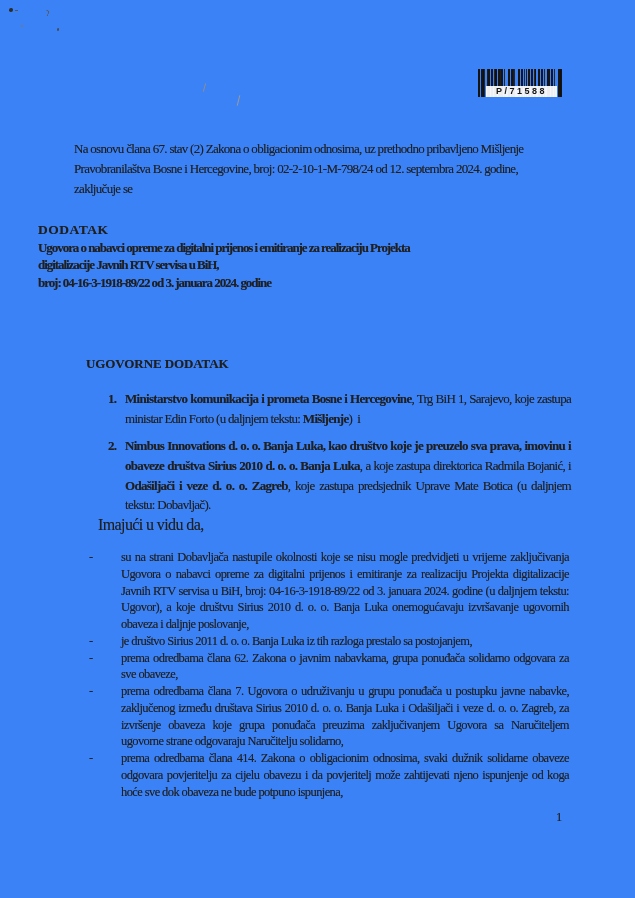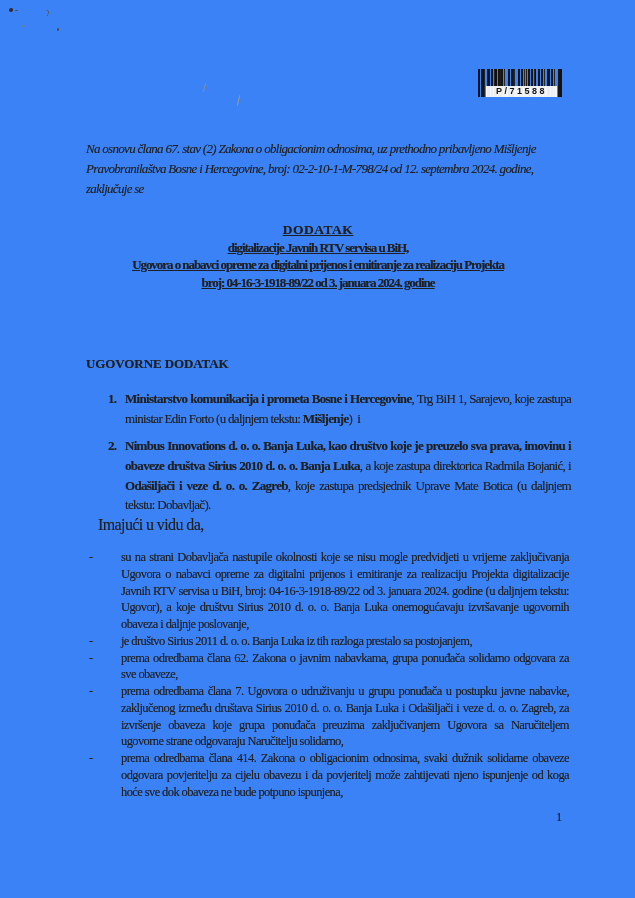--- a/index.html
+++ b/index.html
@@ -36,24 +36,24 @@
   .barcode .label {
     position:absolute; left:8px; right:5px; bottom:0; height:11px;
     background:rgba(255,255,255,.93);
     font-family:"Liberation Sans","DejaVu Sans",sans-serif;
     font-weight:bold; font-size:9px; line-height:11px;
     letter-spacing:2.5px; text-align:center; color:#141414;
     text-shadow:none; white-space:nowrap; overflow:hidden;
   }
 
   
-  .preamble { left:86px; top:139px; font-size:13px; line-height:20px; letter-spacing:-0.7px; white-space:nowrap;font-style:italic; }
+  .preamble { left:74px; top:139px; font-size:13px; line-height:20px; letter-spacing:-0.7px; white-space:nowrap; }
 
-  .title-block { left:58px; top:221px; width:520px; text-align:center; font-weight:bold;
-                 font-size:13px; line-height:17.6px; letter-spacing:-1.05px; white-space:nowrap;text-decoration:underline; }
+  .title-block { left:38px; top:221px; width:520px; font-weight:bold;
+                 font-size:13px; line-height:17.6px; letter-spacing:-1.05px; white-space:nowrap; }
   .title-block .heading { font-size:13.5px; letter-spacing:0.5px; }
 
   .section-heading { left:86px; top:356px; font-weight:bold; font-size:13px; letter-spacing:-0.1px; }
 
   .party { left:108px; display:flex; font-size:13px; line-height:19.8px; letter-spacing:-0.7px; }
   .party .num { flex:none; width:17px; font-weight:bold; }
   .party .ptext { width:446px; text-align:justify; }
   .party.p1 { top:389px; }
   .party.p2 { top:436px; }
   .b { font-weight:bold; }
@@ -86,22 +86,22 @@
   </div>
 
   <div class="abs preamble">
     <div>Na osnovu člana 67. stav (2) Zakona o obligacionim odnosima, uz prethodno pribavljeno Mišljenje</div>
     <div>Pravobranilaštva Bosne i Hercegovine, broj: 02-2-10-1-M-798/24 od 12. septembra 2024. godine,</div>
     <div>zaključuje se</div>
   </div>
 
   <div class="abs title-block">
     <div class="heading">DODATAK</div>
+    <div>Ugovora o nabavci opreme za digitalni prijenos i emitiranje za realizaciju Projekta</div>
     <div>digitalizacije Javnih RTV servisa u BiH,</div>
-    <div>Ugovora o nabavci opreme za digitalni prijenos i emitiranje za realizaciju Projekta</div>
     <div>broj: 04-16-3-1918-89/22 od 3. januara 2024. godine</div>
   </div>
 
   <div class="abs section-heading">UGOVORNE DODATAK</div>
 
   <div class="abs party p1">
     <div class="num">1.</div>
     <div class="ptext"><span class="b">Ministarstvo komunikacija i prometa Bosne i Hercegovine</span><span>, Trg BiH 1, Sarajevo, koje zastupa ministar Edin Forto (u daljnjem tekstu: </span><span class="b">Mišljenje</span><span>)&nbsp; i</span></div>
   </div>
   <div class="abs party p2">

